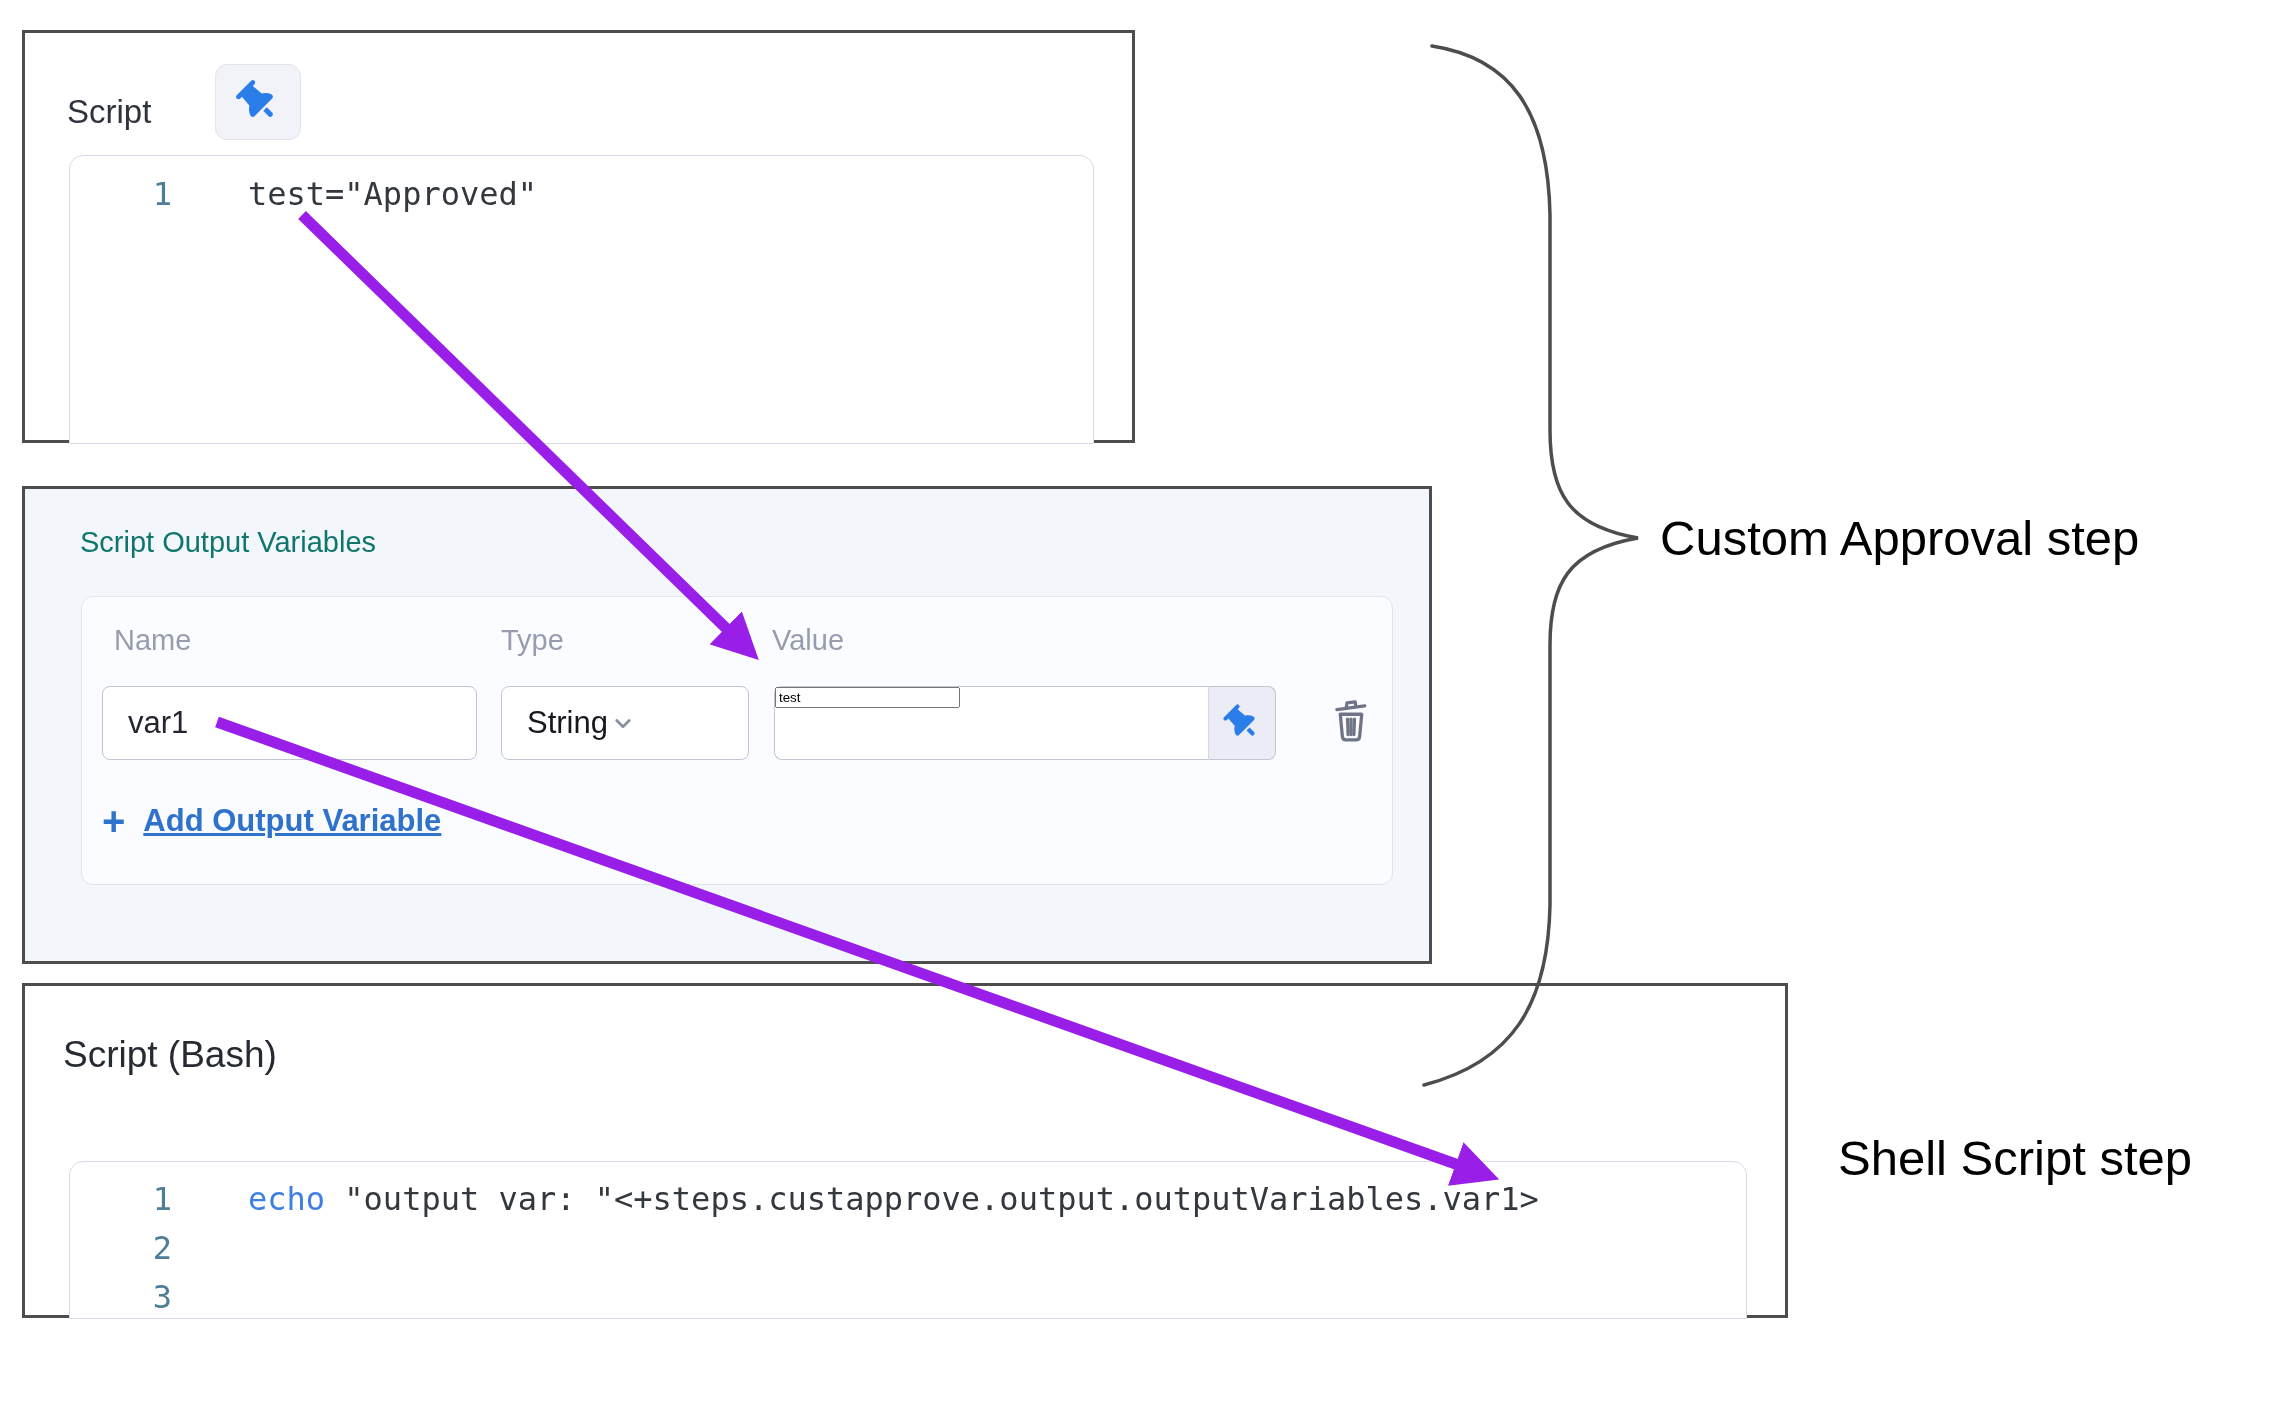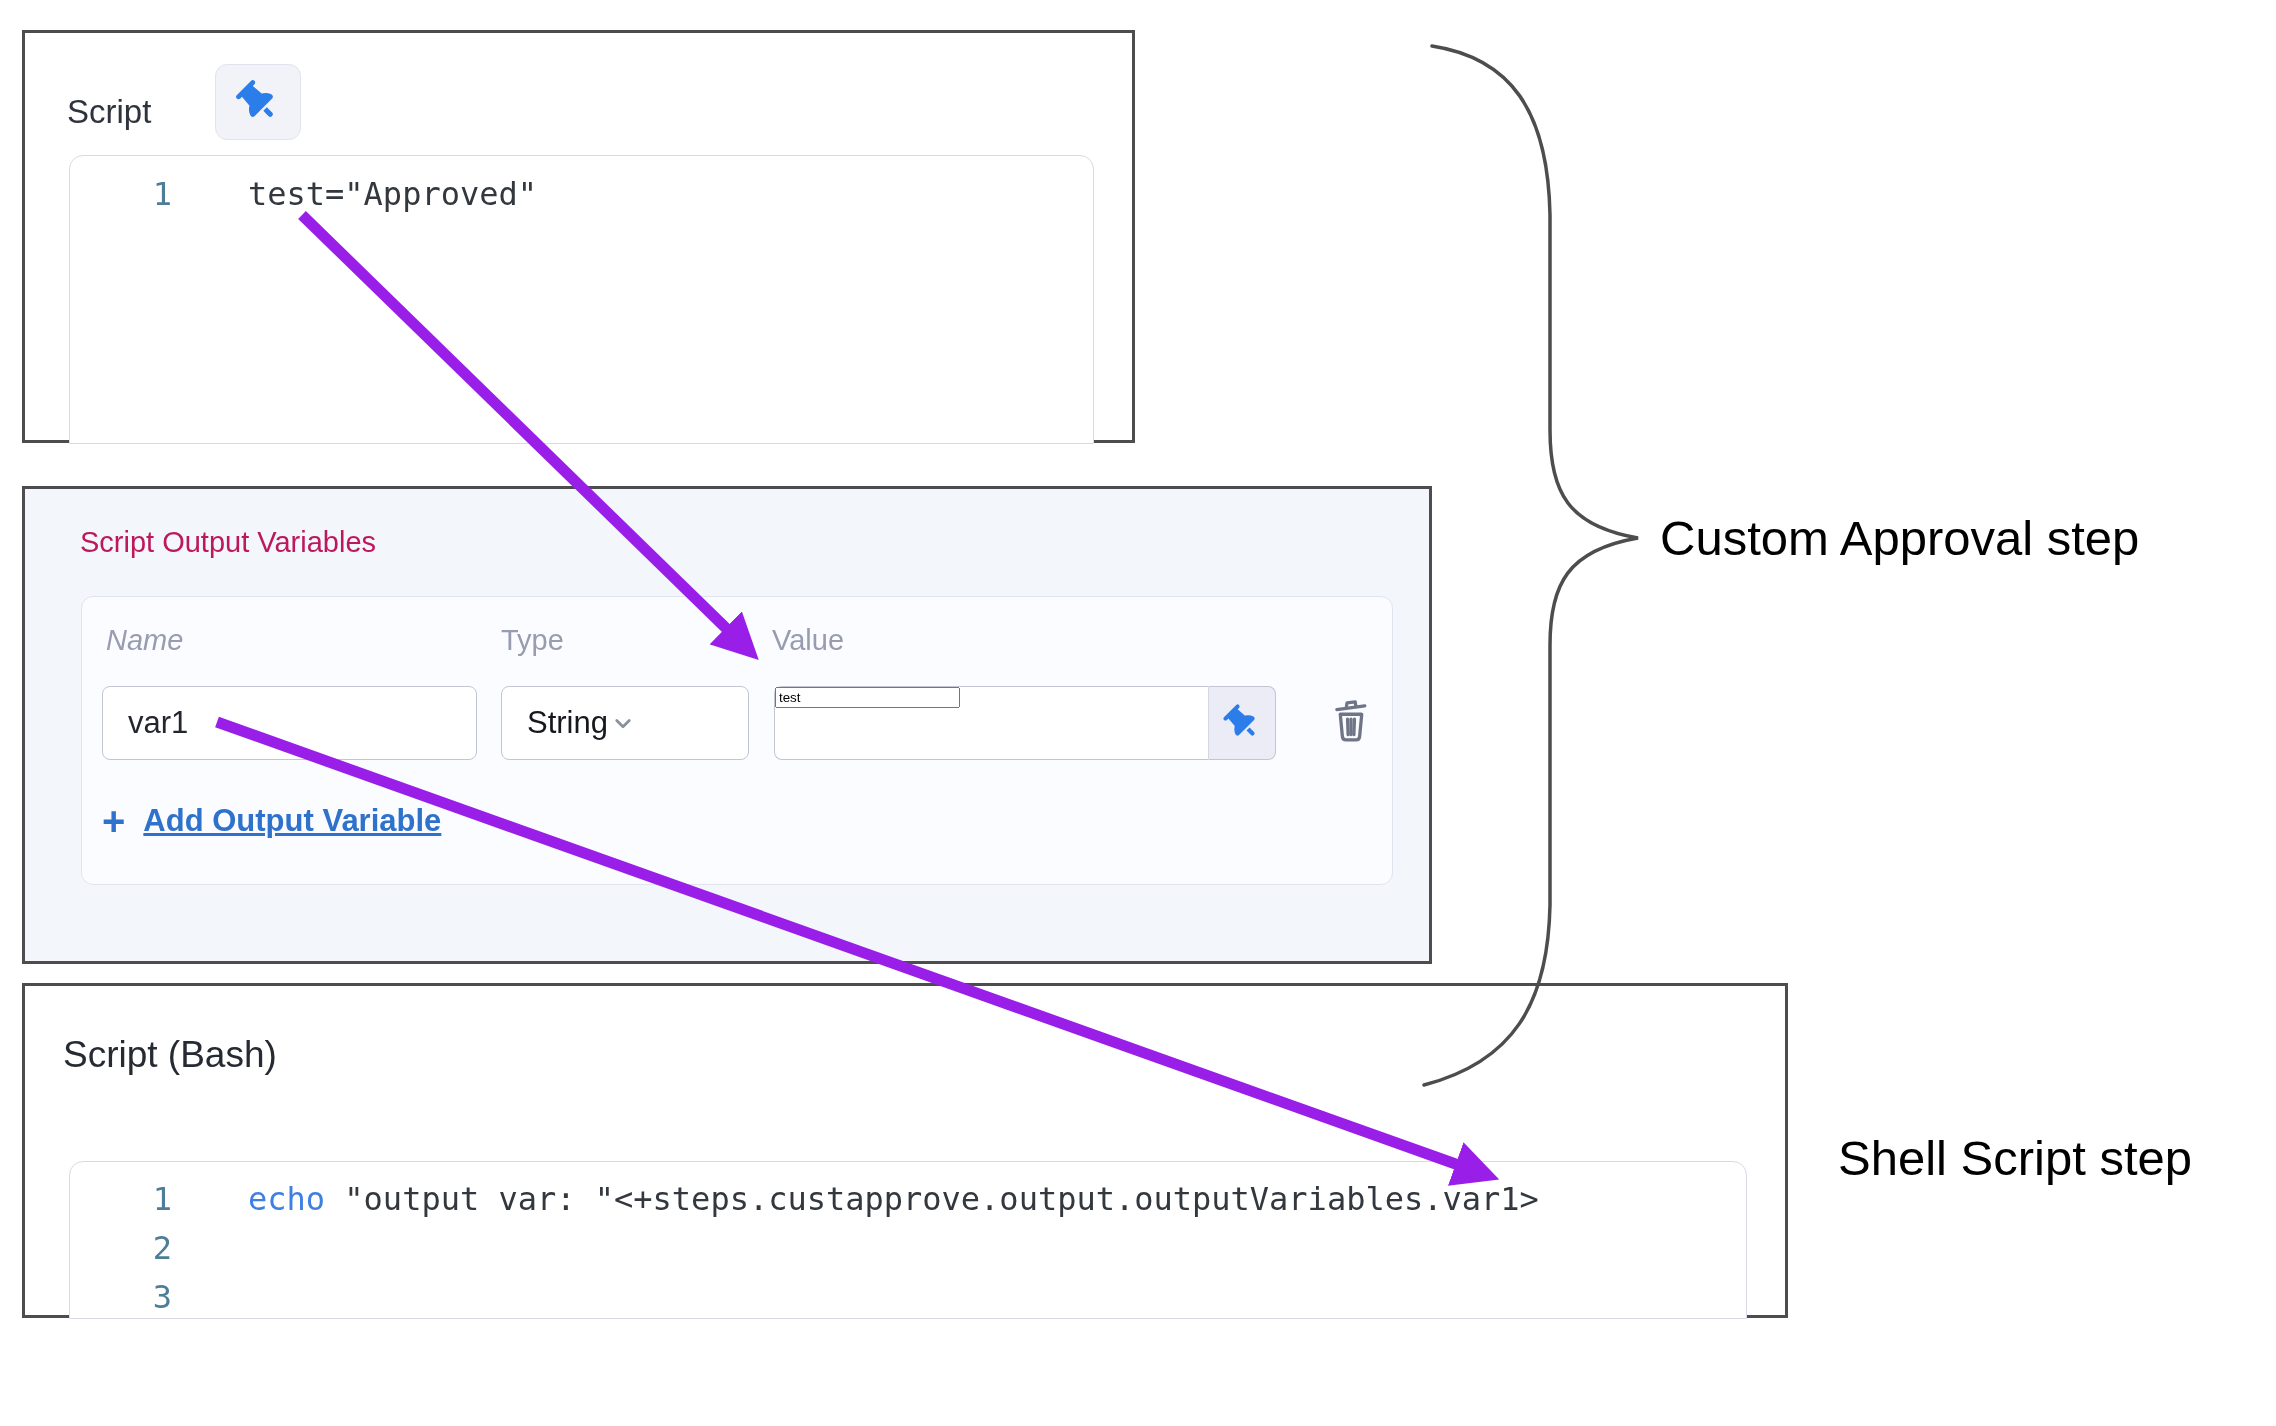--- a/index.html
+++ b/index.html
@@ -7,21 +7,21 @@
     position:relative;width:2276px;height:1426px;background:#ffffff;overflow:hidden;
     font-family:"Liberation Sans",sans-serif;
   }
   .panel{position:absolute;border:3px solid #4d4d4d;background:#ffffff;box-sizing:border-box;}
   #panel-script{left:22px;top:30px;width:1113px;height:413px;}
   #panel-vars{left:22px;top:486px;width:1410px;height:478px;background:#f3f6fb;}
   #panel-bash{left:22px;top:983px;width:1766px;height:335px;}
 
   .panel-title{position:absolute;color:#2e323c;white-space:nowrap;}
   #script-title{left:42px;top:60px;font-size:33px;color:#2f333d;}
-  #vars-title{left:55px;top:37px;font-size:29px;color:#be185d;}
+  #vars-title{left:55px;top:37px;font-size:29px;color:#0f766e;}
   #bash-title{left:38px;top:48px;font-size:37px;color:#262a33;}
 
   .pin-btn{
     position:absolute;left:190px;top:31px;width:86px;height:76px;border-radius:12px;
     background:#f2f2f9;border:1px solid #e2e3ee;display:flex;align-items:center;justify-content:center;
     cursor:pointer;box-sizing:border-box;
   }
   .pin-glyph{transform:rotate(-45deg);display:block;}
 
   .code-editor{
@@ -34,21 +34,21 @@
   .code-line{display:flex;height:49px;line-height:49px;white-space:pre;}
   .line-no{width:102px;text-align:right;color:#4e7d97;flex:0 0 auto;}
   .code-text{margin-left:76px;color:#33373e;}
   .kw{color:#3f7fe2;}
 
   .vars-card{
     position:absolute;left:56px;top:107px;width:1312px;height:289px;
     background:#fbfcff;border:1.5px solid #e1e4ef;border-radius:12px;box-sizing:border-box;
   }
   .col-label{position:absolute;top:27px;font-size:29px;color:#979daf;white-space:nowrap;}
-  #col-name{left:24px;font-style:italic;}
+  #col-name{left:32px;}
   #col-type{left:419px;}
   #col-value{left:690px;}
 
   .field{
     position:absolute;top:89px;height:74px;background:#ffffff;border:1.5px solid #c2c5d4;
     border-radius:8px;box-sizing:border-box;
   }
   .field input{
     width:100%;height:100%;border:none;outline:none;background:transparent;
     font-family:"Liberation Sans",sans-serif;font-size:31px;color:#23262e;padding:0 0 0 25px;box-sizing:border-box;

